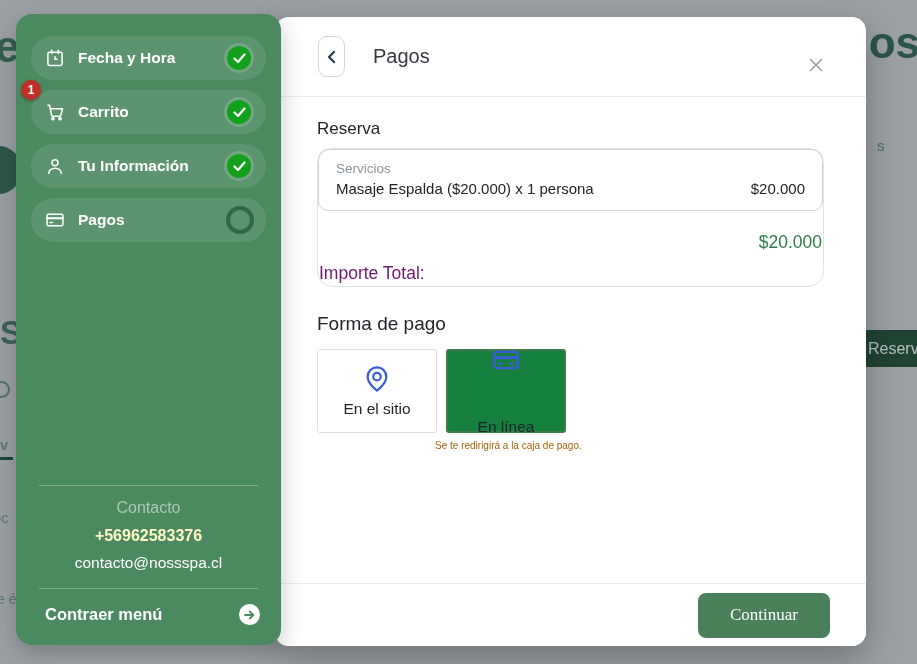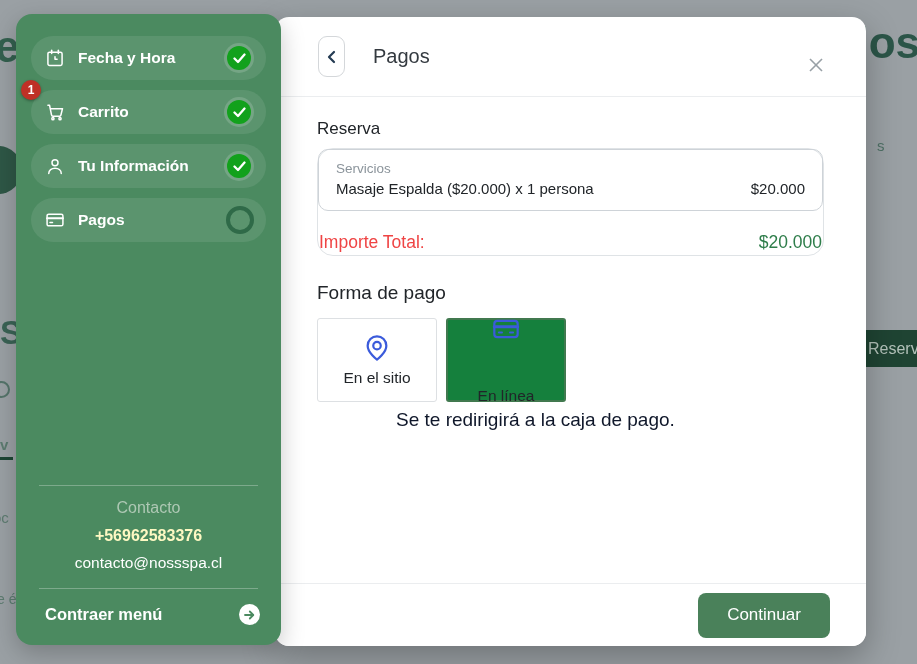--- a/index.html
+++ b/index.html
@@ -47,36 +47,36 @@
     position:absolute; right:41px; top:39px; width:18px; height:18px;
     display:flex; align-items:center; justify-content:center; cursor:pointer;
   }
   .modal-body { padding:22px 42px 0 42px; }
   .section-title { font-size:17px; color:#212529; margin-bottom:9px; }
   .summary-card { border:1px solid #dfe3e6; border-radius:16px; }
   .service-card { border:1px solid #ced3d8; border-radius:10px; padding:11px 17px 13px; }
   .group-label  { font-size:13.5px; color:#8b949b; margin-bottom:4px; }
   .service-row  { display:flex; justify-content:space-between; font-size:15px; color:#212529; }
   .total-row    { display:flex; justify-content:space-between; margin-top:21px; padding:0 1px 2px; }
-  .total-label  { font-size:17.5px; color:#ef4444; }
+  .total-label  { font-size:17.5px; color:#701a75;margin-top:31px; }
   .total-value  { font-size:17.5px; color:#2e7d4a; }
   .payment-title{ margin-top:26px; font-size:19px; color:#212529; margin-bottom:14px; }
   .options { display:flex; gap:9px; }
   .pay-option {
     width:120px; height:84px; border:1px solid #dde0e3; border-radius:3px; background:#fff;
     display:flex; flex-direction:column; align-items:center; justify-content:center;
     gap:7px; cursor:pointer;
   }
   .pay-option.selected { border:2px solid #41794f; background:#15803d;gap:44px; }
   .pay-option .opt-label { font-size:15.5px; color:#212529; }
-  .pay-note { margin-top:7px; margin-left:79px; font-size:19px; color:#0f172a; }
+  .pay-note { margin-top:7px; margin-left:118px; font-size:10px; color:#a16207; }
   .modal-footer {
     position:absolute; bottom:0; left:0; right:0; height:63px;
     border-top:1px solid #ebedef; border-radius:0 0 14px 14px;
-    display:flex; align-items:center; justify-content:flex-end; padding-right:36px; background:#fff;
+    display:flex; align-items:center; justify-content:flex-end; padding-right:36px; background:#fff;font-family:Liberation Serif, serif;
   }
   .continue-btn {
     width:132px; height:45px; background:#4a815a; border:none; border-radius:8px;
     color:#fff; font-size:17px; font-family:inherit; display:flex; align-items:center;
     justify-content:center; cursor:pointer;
   }
 
   
   .sidebar {
     position:absolute; left:16px; top:14px; width:265px; height:631px;

